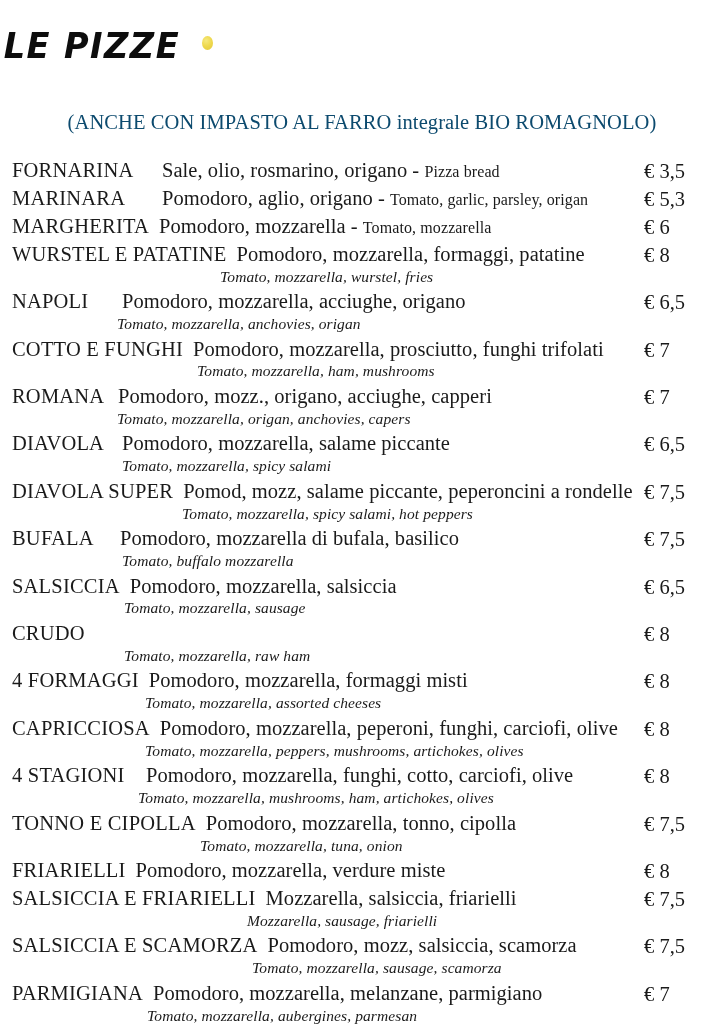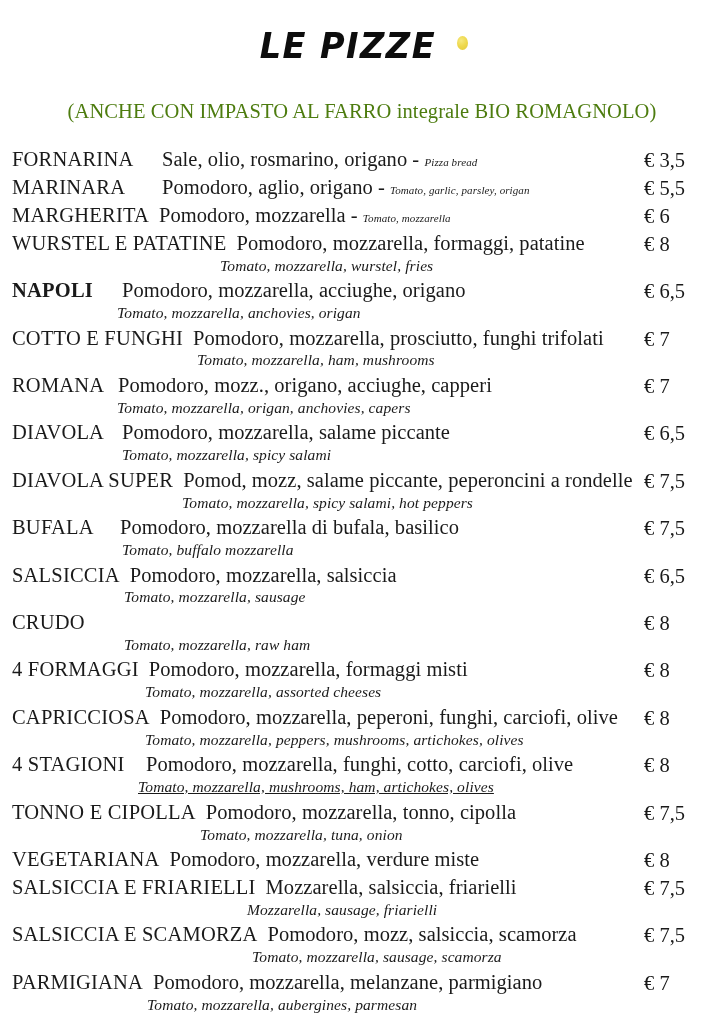--- a/index.html
+++ b/index.html
@@ -18,21 +18,20 @@
   }
 
   
   .menu-header {
     text-align: center;
     padding-top: 24px;
   }
   .title-row {
     display: flex;
     align-items: center;
-    justify-content: center;
     gap: 18px;
     height: 44px;
   }
   .menu-title {
     font-family: "DejaVu Sans", "Liberation Sans", sans-serif;
     font-weight: 700;
     font-style: italic;
     font-size: 35px;
     letter-spacing: 1.5px;
     line-height: 1;
@@ -42,24 +41,24 @@
   .title-dot {
     width: 11px;
     height: 14px;
     border-radius: 50%;
     background: radial-gradient(circle at 38% 33%, #f6e97e 0%, #eed84d 48%, #e3c93c 100%);
     display: inline-block;
     position: relative;
     top: -3px;
   }
   .menu-subtitle {
-    margin-top: 32px;
+    margin-top: 43px;
     font-size: 20.5px;
     letter-spacing: 0.1px;
-    color: #4d7c0f;
+    color: #0c4a6e;
     white-space: nowrap;
   }
 
   
   .menu-list {
     margin-top: 26px;
     padding: 0 0 0 0;
   }
   .menu-item {
     position: relative;
@@ -88,22 +87,21 @@
     position: absolute;
     right: 14px;
     top: 0;
     width: 74px;
     text-align: left;
     padding-left: 8px;
     box-sizing: border-box;
     white-space: nowrap;
   }
   .inline-trans {
-    font-style: italic;
-    font-size: 11px;
+    font-size: 16px;
     letter-spacing: 0.1px;
     margin-top: 15px;
   }
   .item-trans {
     font-style: italic;
     font-size: 15.5px;
     letter-spacing: 0.1px;
     line-height: 1;
     margin-top: 4px;
     white-space: nowrap;
@@ -134,40 +132,40 @@
           <span class="item-name" style="min-width: 140px;">FORNARINA</span>
           <span class="item-desc"><span>Sale, olio, rosmarino, origano</span><span> - </span><span class="inline-trans">Pizza bread</span></span>
         </div>
         <div class="item-price">€ 3,5</div>
       </div>
       <div class="menu-item one-line">
         <div class="item-main">
           <span class="item-name" style="min-width: 140px;">MARINARA</span>
           <span class="item-desc"><span>Pomodoro, aglio, origano</span><span> - </span><span class="inline-trans">Tomato, garlic, parsley, origan</span></span>
         </div>
-        <div class="item-price">€ 5,5</div>
+        <div class="item-price">€ 5,3</div>
       </div>
       <div class="menu-item one-line">
         <div class="item-main">
           <span class="item-name">MARGHERITA</span>
           <span class="item-desc"><span>Pomodoro, mozzarella</span><span> - </span><span class="inline-trans">Tomato, mozzarella</span></span>
         </div>
         <div class="item-price">€ 6</div>
       </div>
       <div class="menu-item two-line">
         <div class="item-main">
           <span class="item-name">WURSTEL E PATATINE</span>
           <span class="item-desc">Pomodoro, mozzarella, formaggi, patatine</span>
         </div>
         <div class="item-price">€ 8</div>
         <div class="item-trans" style="padding-left: 208px;">Tomato, mozzarella, wurstel, fries</div>
       </div>
       <div class="menu-item two-line">
         <div class="item-main">
-          <span class="item-name" style="min-width: 100px; font-weight: bold;">NAPOLI</span>
+          <span class="item-name" style="min-width: 100px;">NAPOLI</span>
           <span class="item-desc">Pomodoro, mozzarella, acciughe, origano</span>
         </div>
         <div class="item-price">€ 6,5</div>
         <div class="item-trans" style="padding-left: 105px;">Tomato, mozzarella, anchovies, origan</div>
       </div>
       <div class="menu-item two-line">
         <div class="item-main">
           <span class="item-name">COTTO E FUNGHI</span>
           <span class="item-desc">Pomodoro, mozzarella, prosciutto, funghi trifolati</span>
         </div>
@@ -236,33 +234,33 @@
         </div>
         <div class="item-price">€ 8</div>
         <div class="item-trans" style="padding-left: 133px;">Tomato, mozzarella, peppers, mushrooms, artichokes, olives</div>
       </div>
       <div class="menu-item two-line">
         <div class="item-main">
           <span class="item-name" style="min-width: 124px;">4 STAGIONI</span>
           <span class="item-desc">Pomodoro, mozzarella, funghi, cotto, carciofi, olive</span>
         </div>
         <div class="item-price">€ 8</div>
-        <div class="item-trans" style="padding-left: 126px; text-decoration: underline;">Tomato, mozzarella, mushrooms, ham, artichokes, olives</div>
+        <div class="item-trans" style="padding-left: 126px;">Tomato, mozzarella, mushrooms, ham, artichokes, olives</div>
       </div>
       <div class="menu-item two-line">
         <div class="item-main">
           <span class="item-name">TONNO E CIPOLLA</span>
           <span class="item-desc">Pomodoro, mozzarella, tonno, cipolla</span>
         </div>
         <div class="item-price">€ 7,5</div>
         <div class="item-trans" style="padding-left: 188px;">Tomato, mozzarella, tuna, onion</div>
       </div>
       <div class="menu-item two-line">
         <div class="item-main">
-          <span class="item-name">VEGETARIANA</span>
+          <span class="item-name">FRIARIELLI</span>
           <span class="item-desc">Pomodoro, mozzarella, verdure miste</span>
         </div>
         <div class="item-price">€ 8</div>
       </div>
       <div class="menu-item two-line">
         <div class="item-main">
           <span class="item-name">SALSICCIA E FRIARIELLI</span>
           <span class="item-desc">Mozzarella, salsiccia, friarielli</span>
         </div>
         <div class="item-price">€ 7,5</div>

